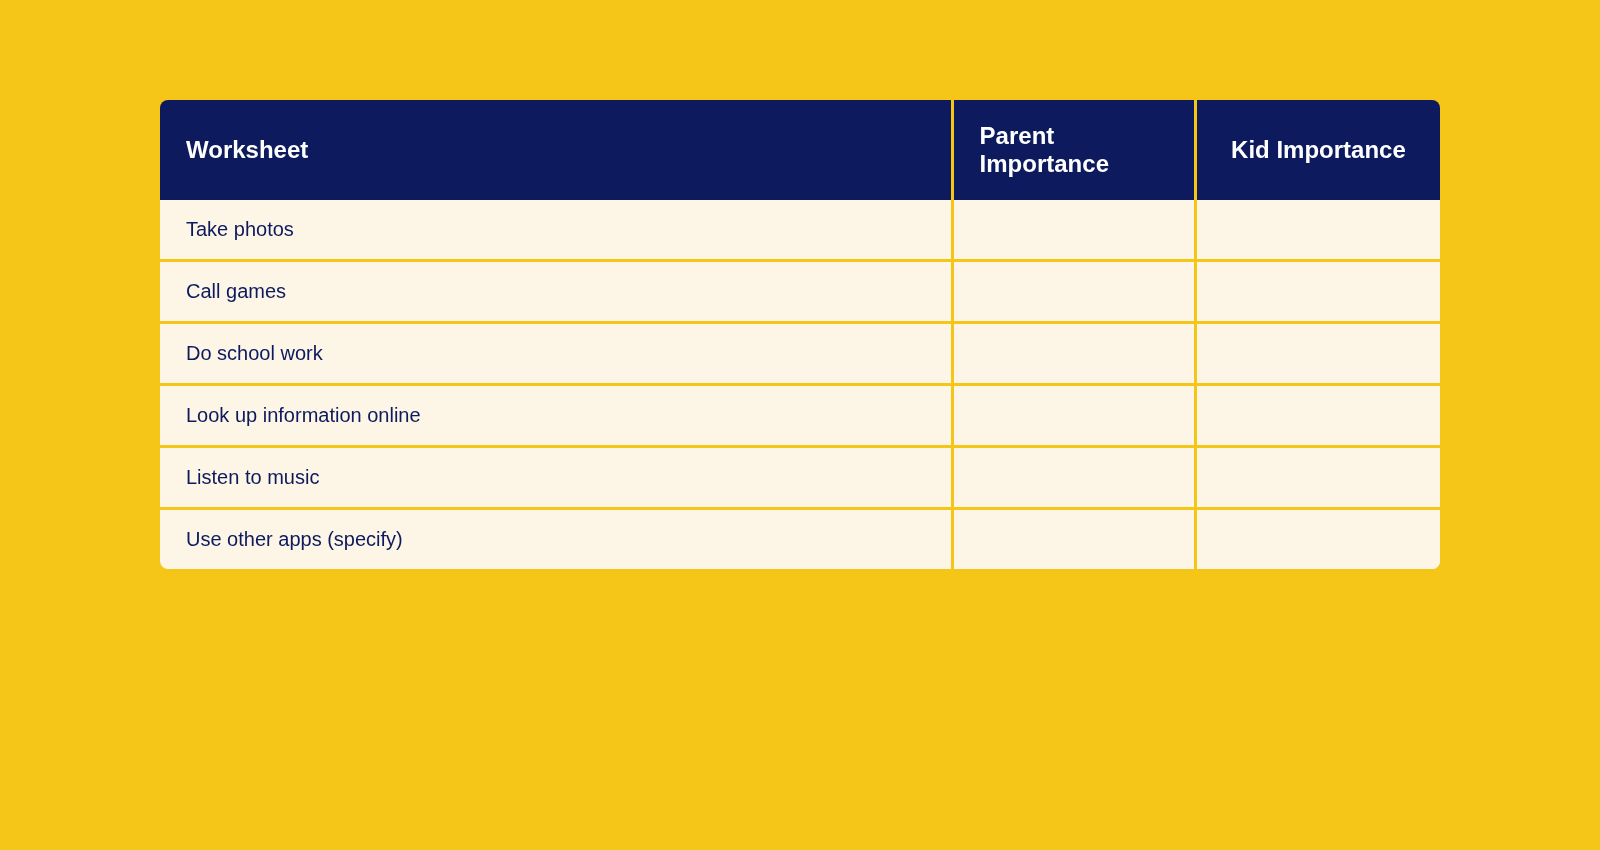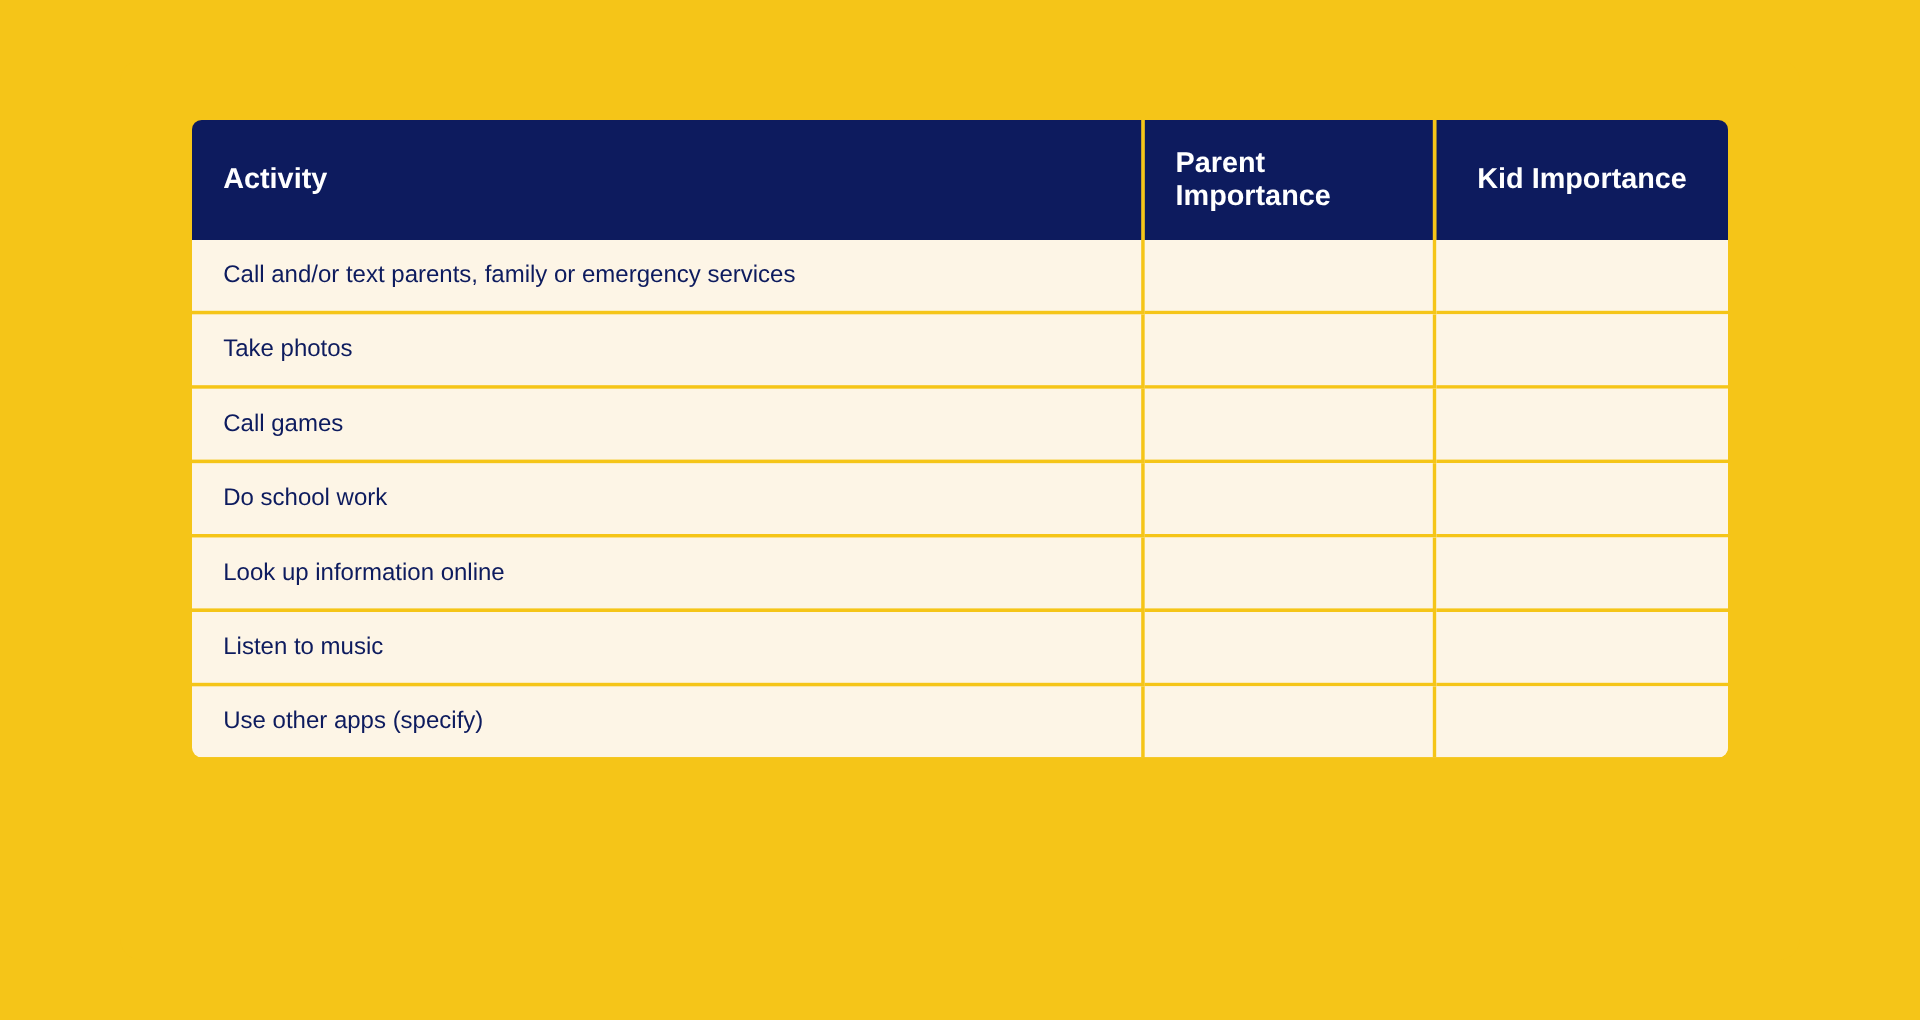--- a/index.html
+++ b/index.html
@@ -97,31 +97,26 @@
     }
   </style>
 </head>
 <body>
 
 <div class="worksheet-container">
 
   <table class="worksheet-table">
     <thead>
       <tr class="table-header">
-        <th class="th-activity">Activity</th>
+        <th class="th-activity">Worksheet</th>
         <th class="th-parent">Parent Importance</th>
         <th class="th-kid">Kid Importance</th>
       </tr>
     </thead>
     <tbody class="table-body">
-    <tr>
-          <td>Call and/or text parents, family or emergency services</td>
-          <td class="td-empty"></td>
-          <td class="td-empty"></td>
-        </tr>
         <tr>
           <td>Take photos</td>
           <td class="td-empty"></td>
           <td class="td-empty"></td>
         </tr>
         <tr>
           <td>Call games</td>
           <td class="td-empty"></td>
           <td class="td-empty"></td>
         </tr>

